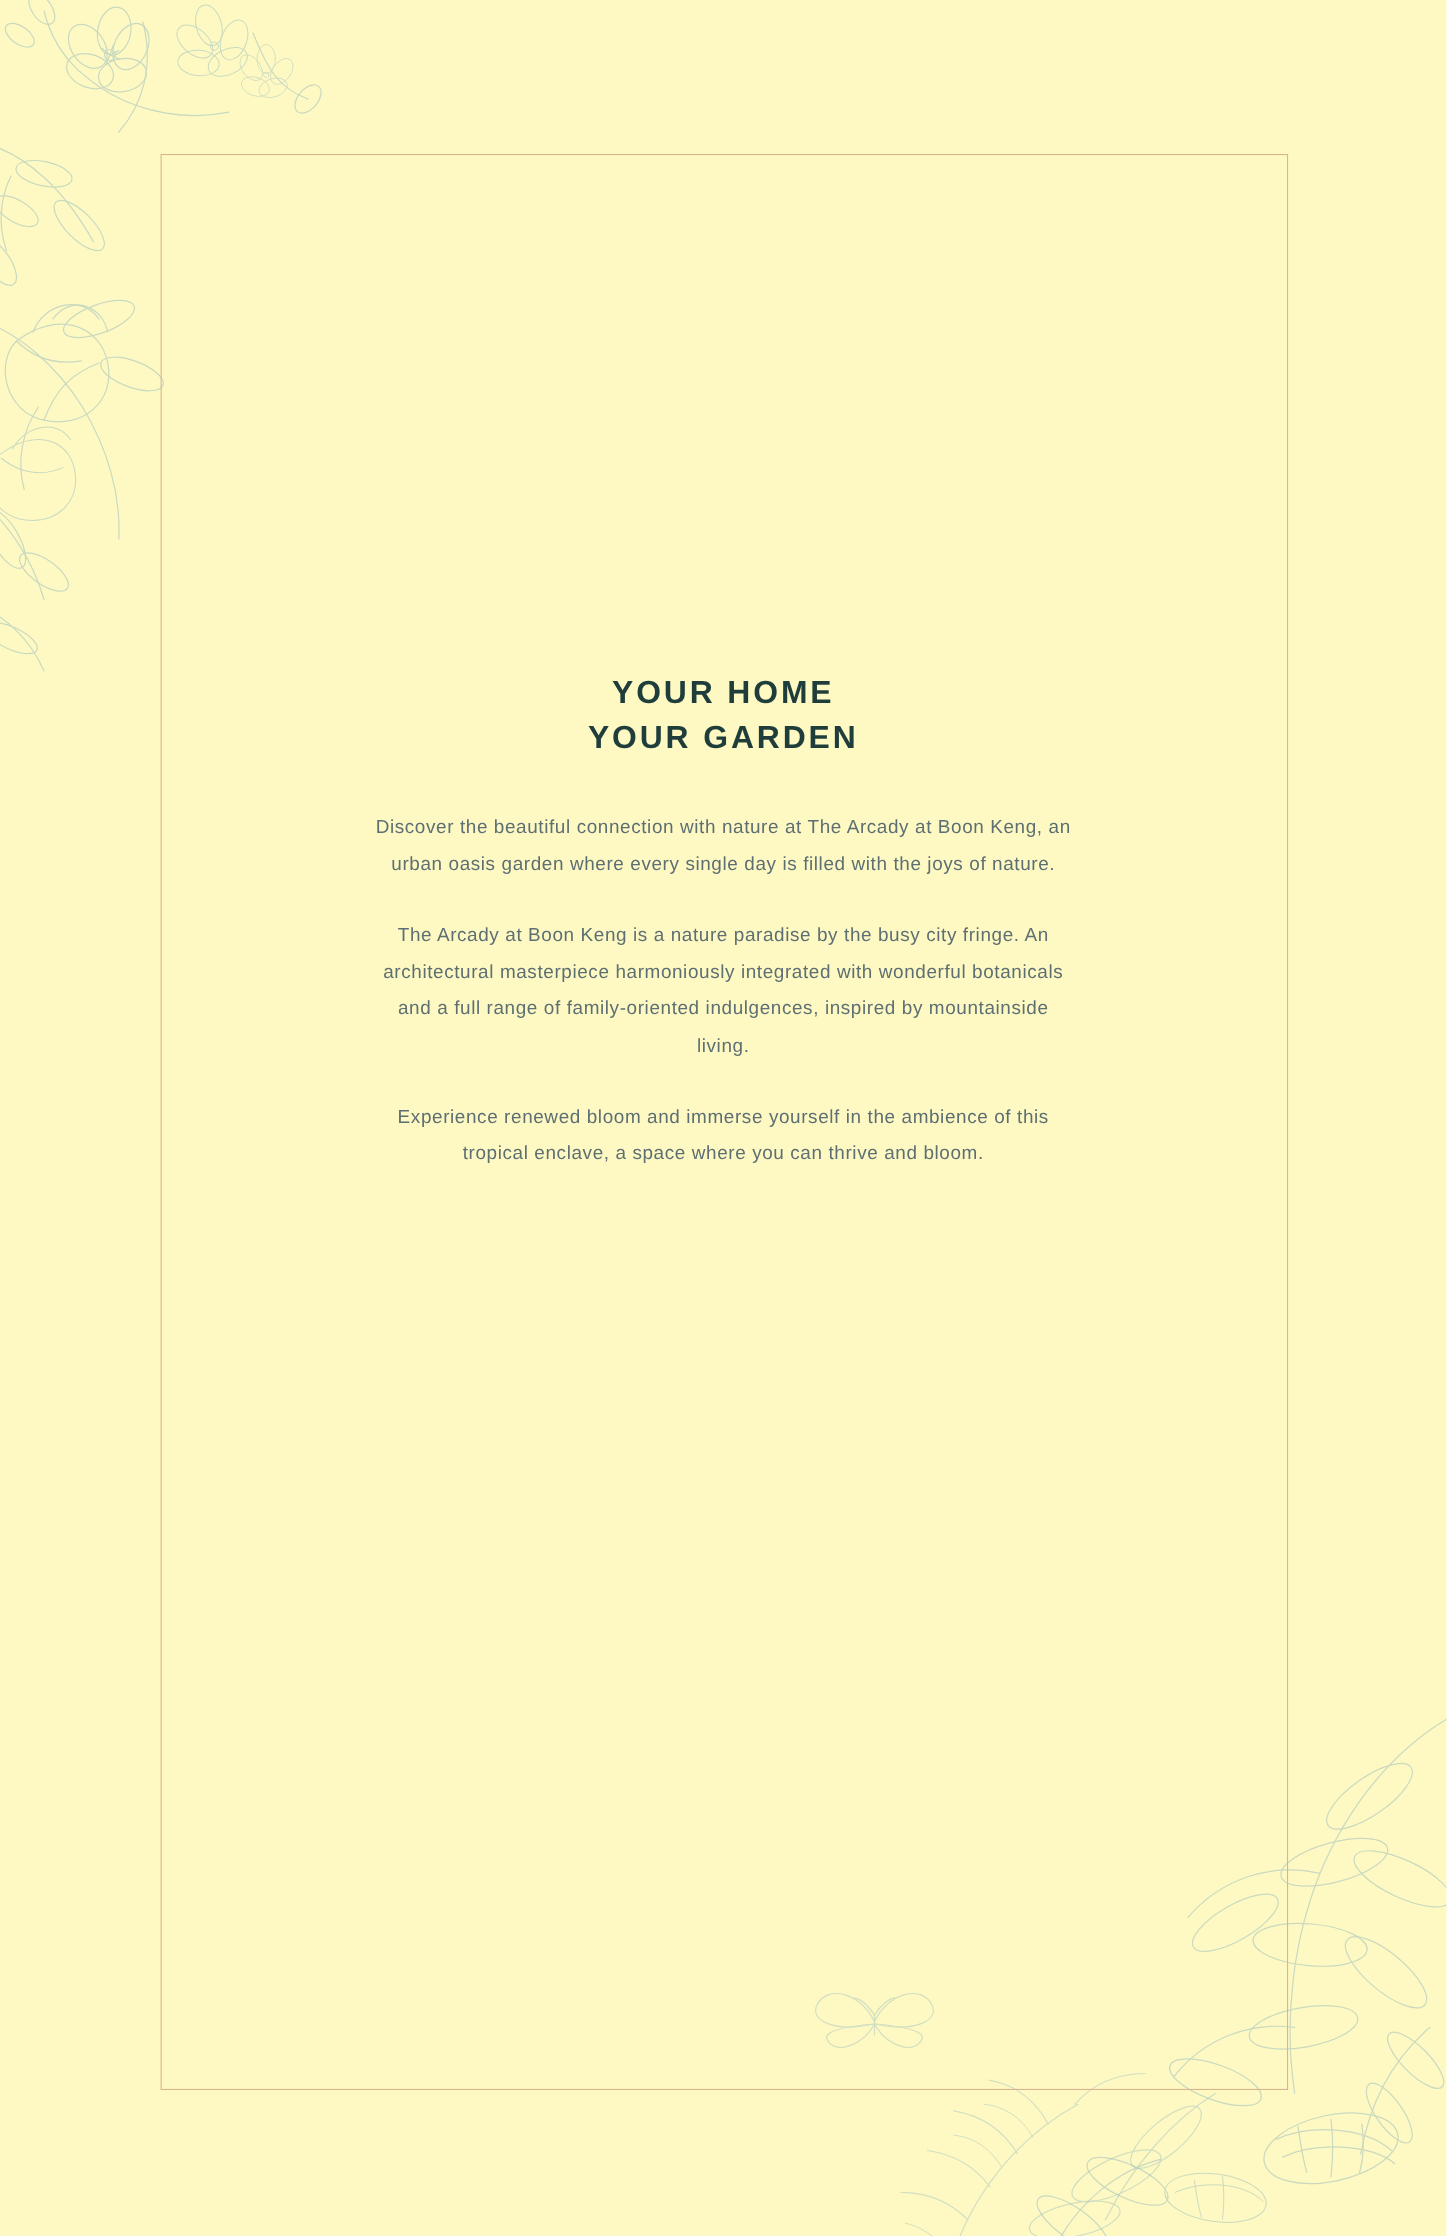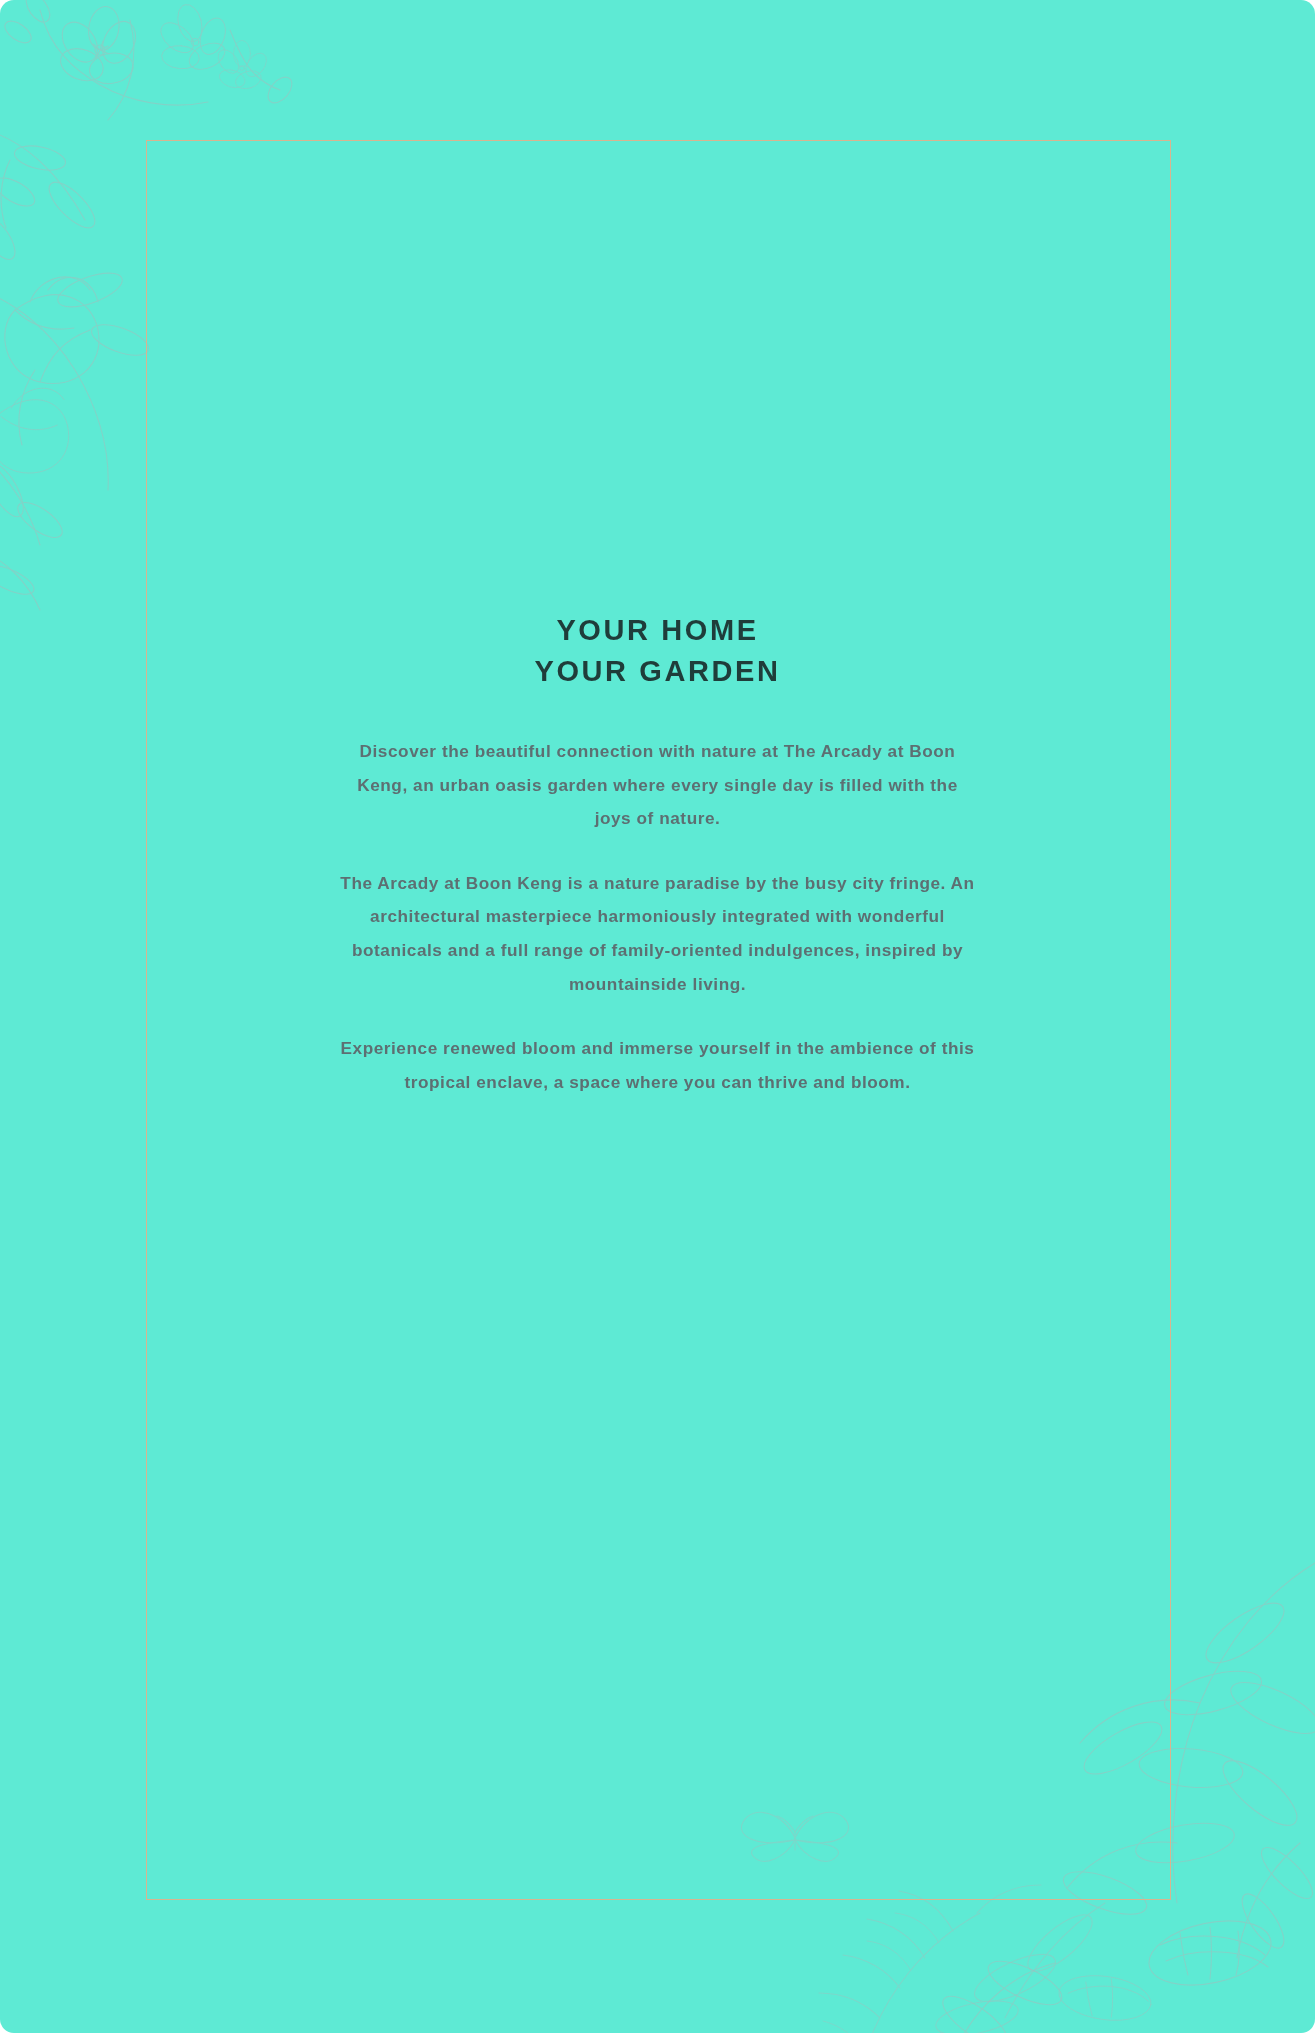--- a/index.html
+++ b/index.html
@@ -12,22 +12,21 @@
     height: 2033px;
     position: relative;
     overflow: hidden;
     font-family: "Liberation Sans", sans-serif;
     -webkit-font-smoothing: antialiased;
   }
 
   .page {
     position: absolute;
     inset: 0;
-    background: #5eead4;
-    border-radius: 14px;
+    background: #fef9c3;
   }
 
   
   .botanical {
     position: absolute;
     pointer-events: none;
     opacity: 0.55;
   }
   .botanical-tl {
     top: -10px;
@@ -87,21 +86,20 @@
   .body-copy {
     margin-top: 43px;
     width: 640px;
     color: #5d6f72;
     font-size: 17.2px;
     letter-spacing: 0.55px;
     line-height: 1.95;
   }
   .body-copy p {
     margin: 0 0 31px 0;
-    font-weight: bold;
   }
   .body-copy p:last-child {
     margin-bottom: 0;
   }
 </style>
 </head>
 <body>
 
 <div class="page">
 

